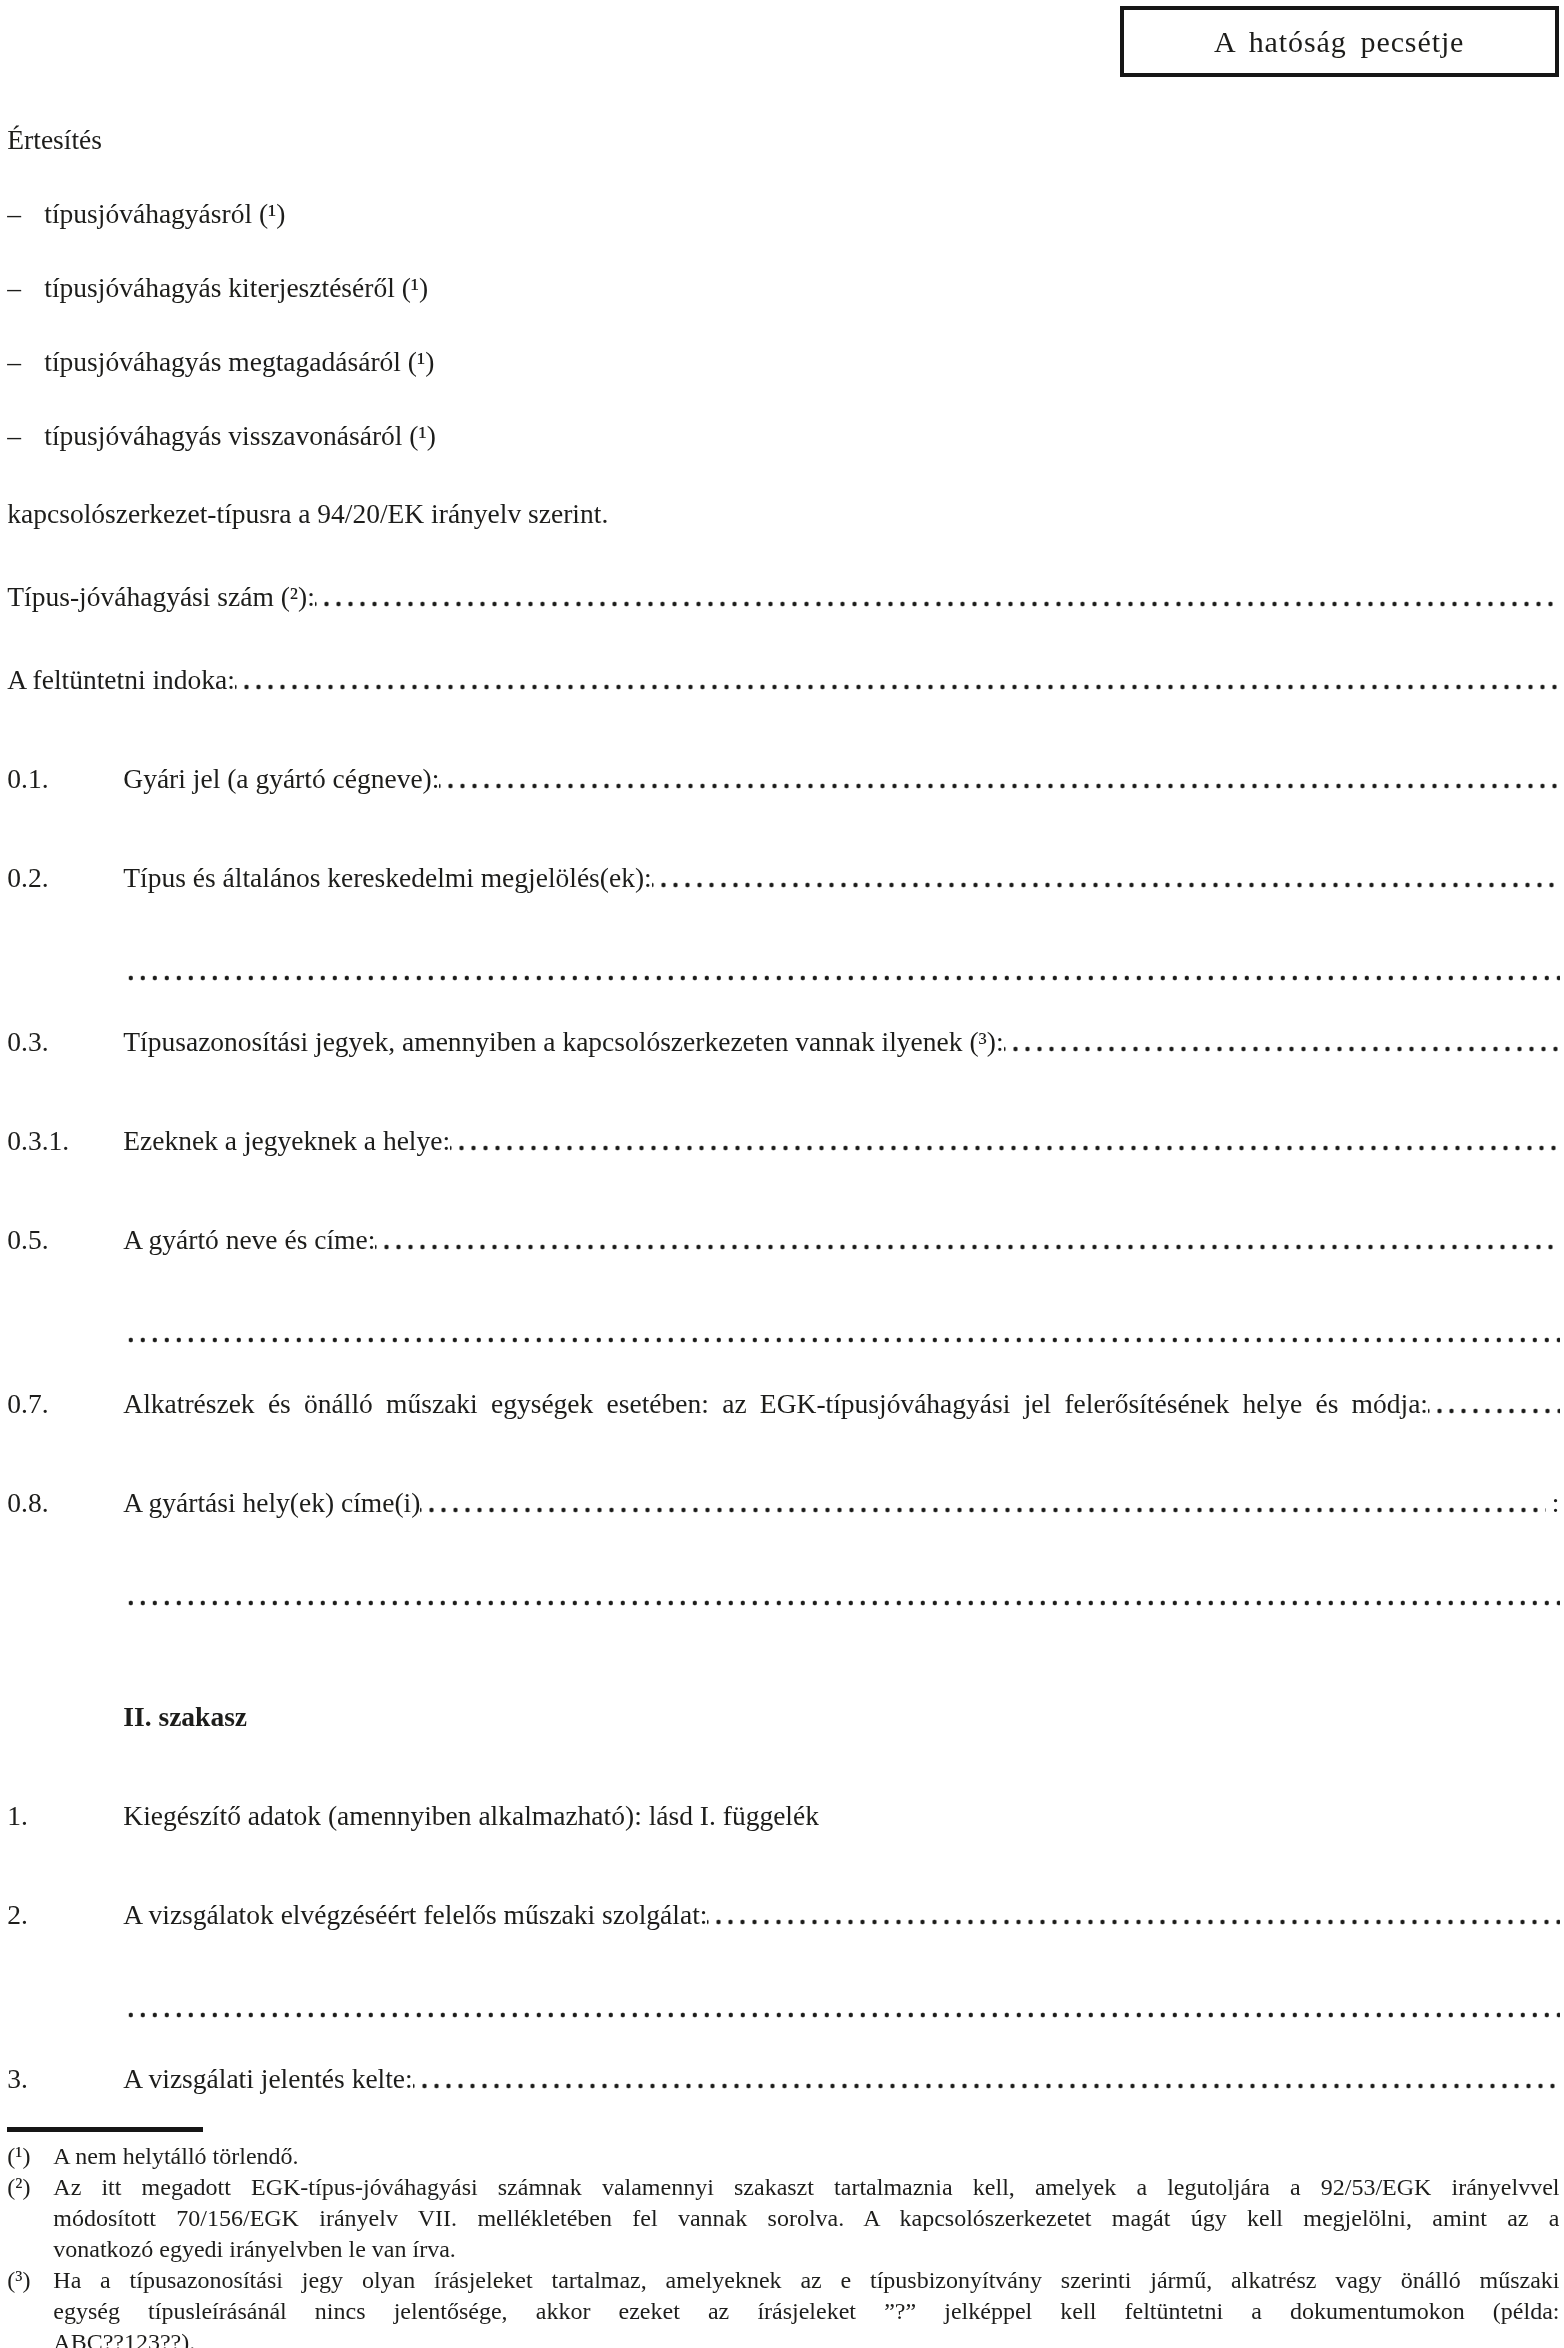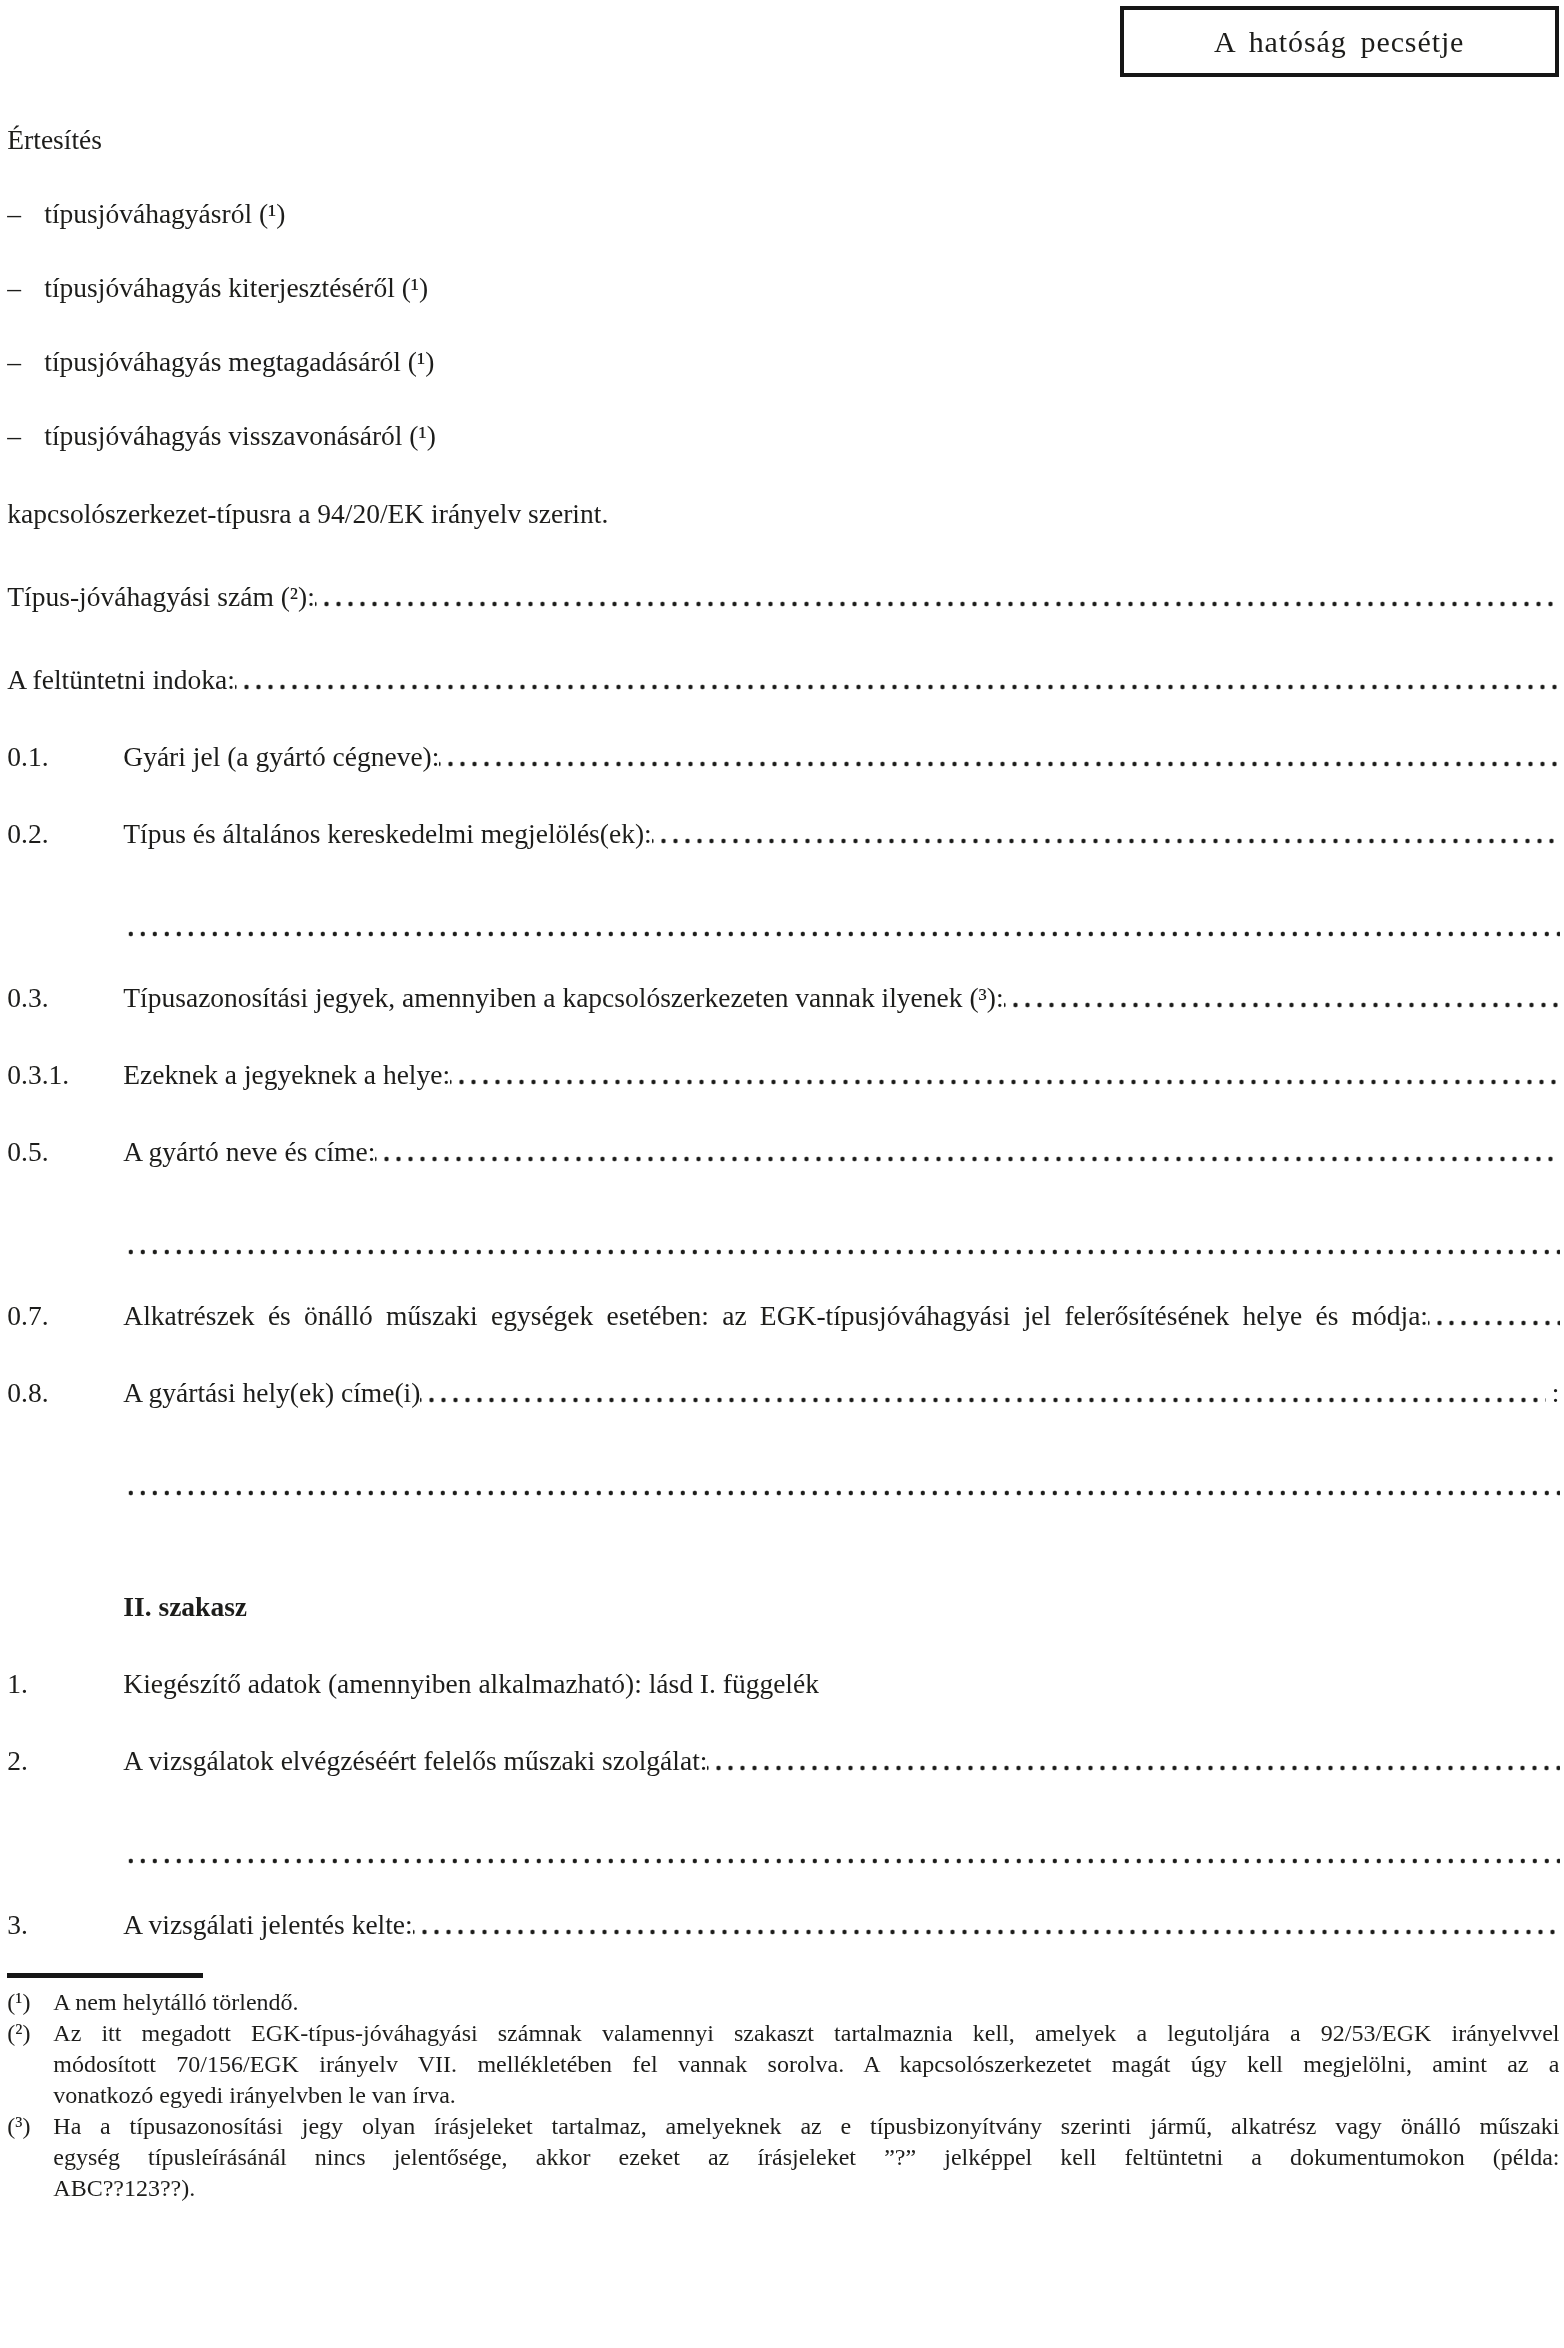--- a/index.html
+++ b/index.html
@@ -43,21 +43,21 @@
     background-image: radial-gradient(circle, #1d1d1b 1.8px, rgba(0,0,0,0) 2.5px);
     background-size: 12px 5.5px;
     background-repeat: repeat-x;
     background-position: left 5.5px bottom 8.3px;
   }
   .sec-heading {
     margin-top: 87px;
     margin-left: 116px;
     font-weight: bold;
   }
-  .item { margin-top: 43px; }
+  .item { margin-top: 65px; }
   .after-cont { margin-top: 37px; }
   .num-col { flex: none; width: 116px; }
   .item-body { flex: 1 1 auto; min-width: 0; display: flex; align-items: baseline; }
   .ws7 { word-spacing: 6.4px; }
   .suffix { flex: none; padding-left: 5.5px; }
   .cont { margin-top: 59px; margin-left: 116px; height: 34px; display: flex; }
   .cont .leader { background-position: left 1.8px bottom 8.3px; }
   
   .fn-rule {
     margin-top: 31px;

